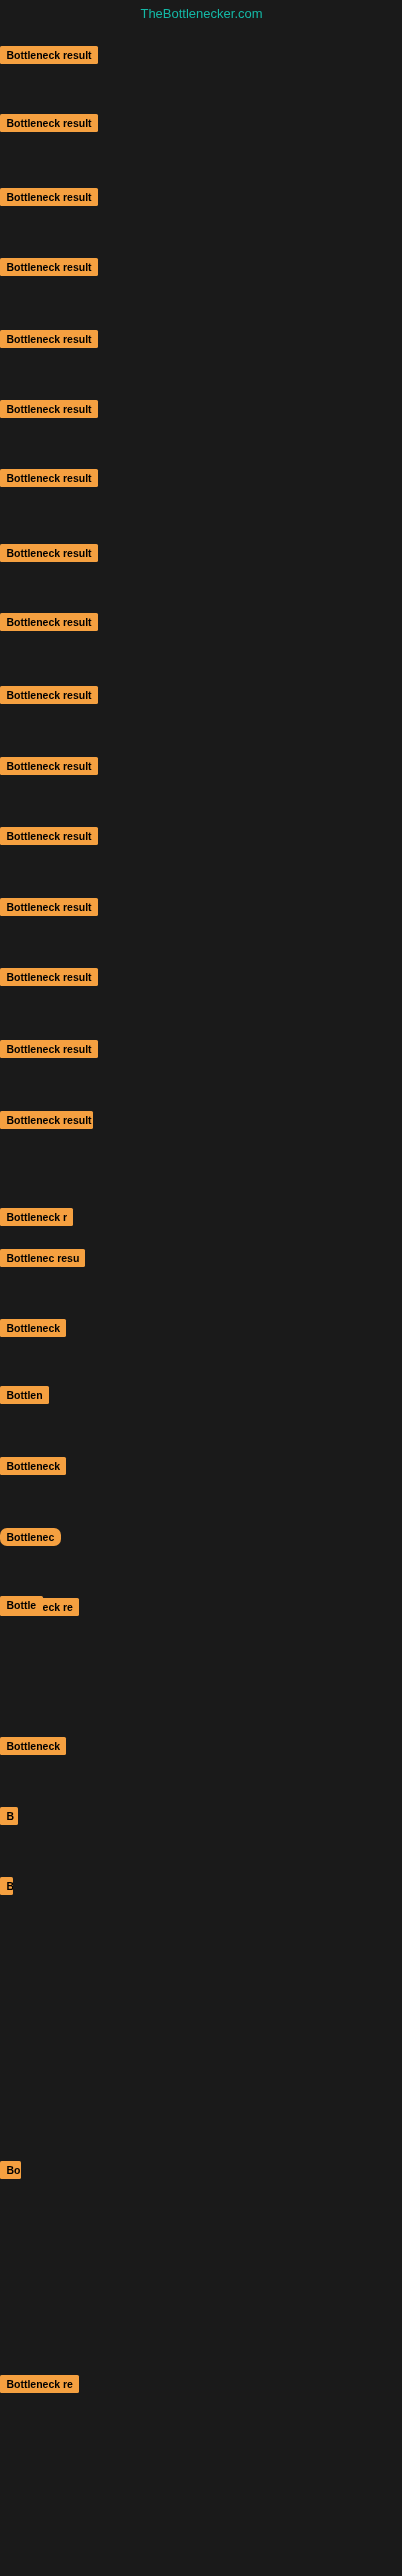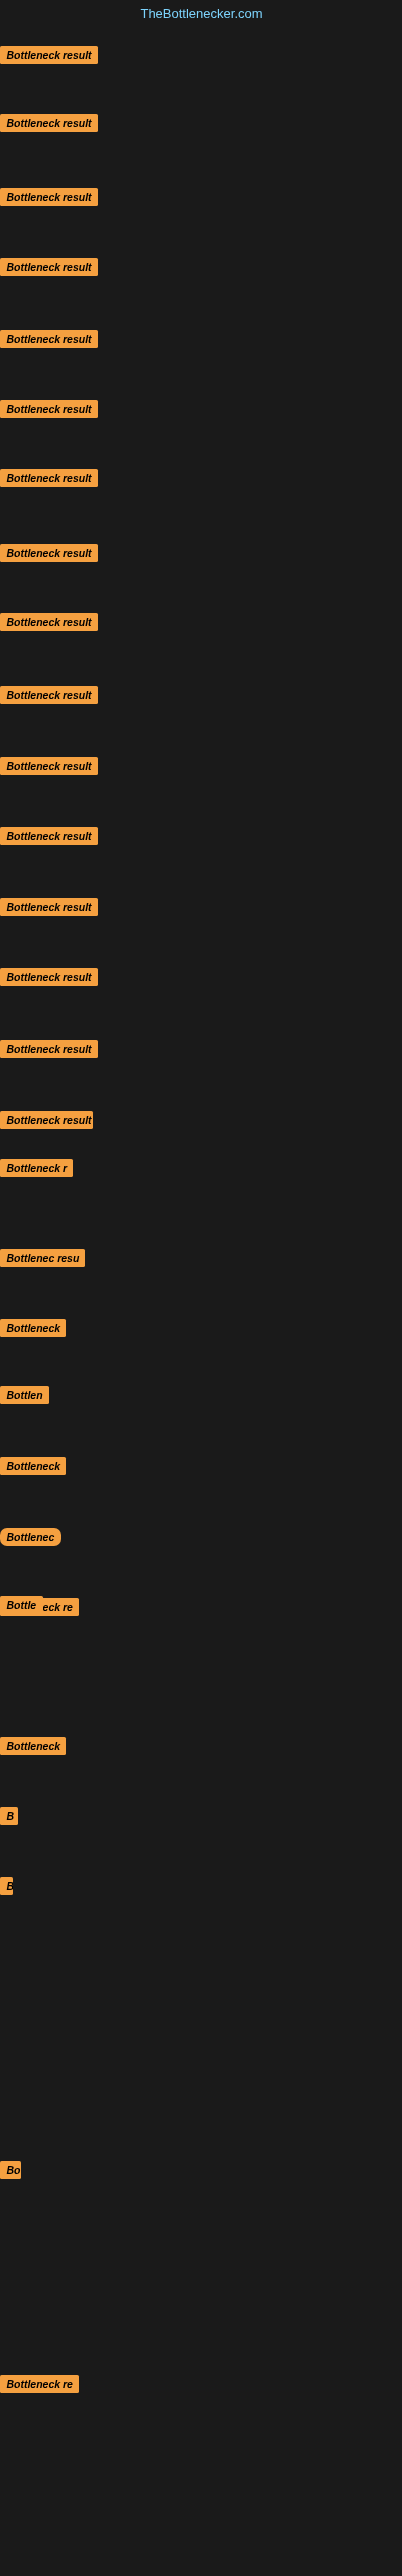--- a/index.html
+++ b/index.html
@@ -9,37 +9,36 @@
     }
     body {
       width: 403px;
       min-height: 2576px;
       background-color: #1a1a1a;
       font-family: Arial, sans-serif;
       position: relative;
     }
     .site-title {
       text-align: center;
-      color: #7dd3fc;
+      color: #14b8a6;
       font-size: 13px;
       padding: 6.4px 0 9.7px 0;
       font-weight: normal;
     }
     .bottleneck-item {
       position: absolute;
       left: 0;
       background-color: #f5a040;
       color: #000;
       font-size: 10.5px;
       font-weight: bold;
       padding: 3.2px 6.4px;
       border-radius: 1.6px;
       white-space: nowrap;
       overflow: hidden;
-      font-style: italic;
     }
   </style>
 </head>
 <body>
 
 <div class="site-title">TheBottlenecker.com</div>
 
 <div class="bottleneck-item" style="top: 46px; max-width: 105px;">Bottleneck result</div>
 <div class="bottleneck-item" style="top: 114px; max-width: 105px;">Bottleneck result</div>
 <div class="bottleneck-item" style="top: 188px; max-width: 105px;">Bottleneck result</div>
@@ -49,21 +48,21 @@
 <div class="bottleneck-item" style="top: 469px; max-width: 105px;">Bottleneck result</div>
 <div class="bottleneck-item" style="top: 544px; max-width: 105px;">Bottleneck result</div>
 <div class="bottleneck-item" style="top: 613px; max-width: 105px;">Bottleneck result</div>
 <div class="bottleneck-item" style="top: 686px; max-width: 105px;">Bottleneck result</div>
 <div class="bottleneck-item" style="top: 757px; max-width: 105px;">Bottleneck result</div>
 <div class="bottleneck-item" style="top: 827px; max-width: 105px;">Bottleneck result</div>
 <div class="bottleneck-item" style="top: 898px; max-width: 105px;">Bottleneck result</div>
 <div class="bottleneck-item" style="top: 968px; max-width: 105px;">Bottleneck result</div>
 <div class="bottleneck-item" style="top: 1040px; max-width: 105px;">Bottleneck result</div>
 <div class="bottleneck-item" style="top: 1111px; max-width: 93px;">Bottleneck result</div>
-<div class="bottleneck-item" style="top: 1159px; max-width: 76px;">Bottleneck r</div>
+<div class="bottleneck-item" style="top: 1208px; max-width: 76px;">Bottleneck r</div>
 <div class="bottleneck-item" style="top: 1249px; max-width: 85px;">Bottlenec resu</div>
 <div class="bottleneck-item" style="top: 1319px; max-width: 68px;">Bottleneck</div>
 <div class="bottleneck-item" style="top: 1386px; max-width: 52px;">Bottlen</div>
 <div class="bottleneck-item" style="top: 1457px; max-width: 68px;">Bottleneck</div>
 <div class="bottleneck-item" style="top: 1528px; max-width: 63px; border-radius: 7px;">Bottlenec</div>
 <div class="bottleneck-item" style="top: 1598px; max-width: 81px;">Bottleneck re</div>
 <div class="bottleneck-item" style="top: 1596px; max-width: 47px;">Bottle</div>
 <div class="bottleneck-item" style="top: 1737px; max-width: 68px;">Bottleneck</div>
 <div class="bottleneck-item" style="top: 1807px; max-width: 17.7px;">B</div>
 <div class="bottleneck-item" style="top: 1877px; max-width: 13px;">B</div>

